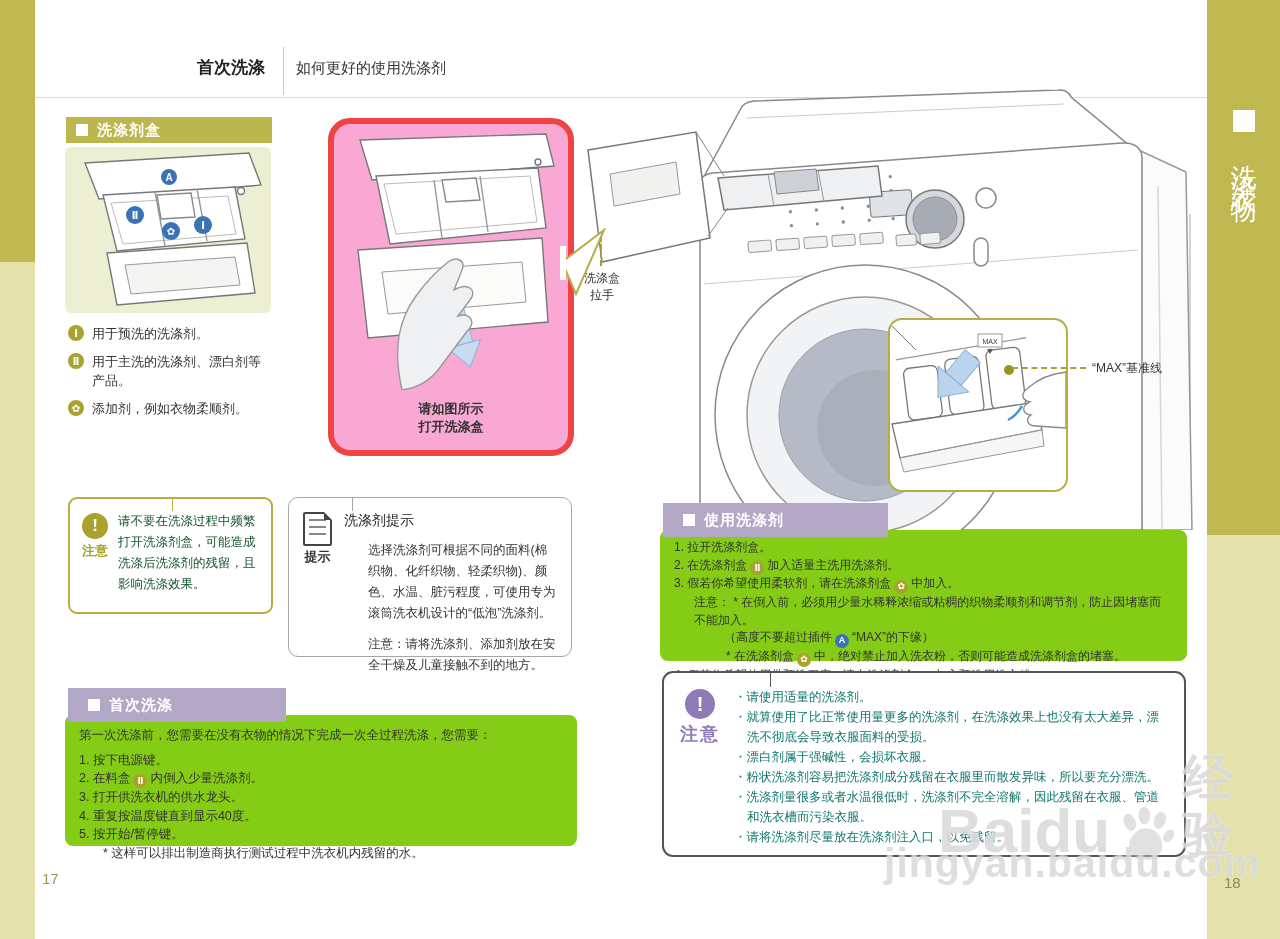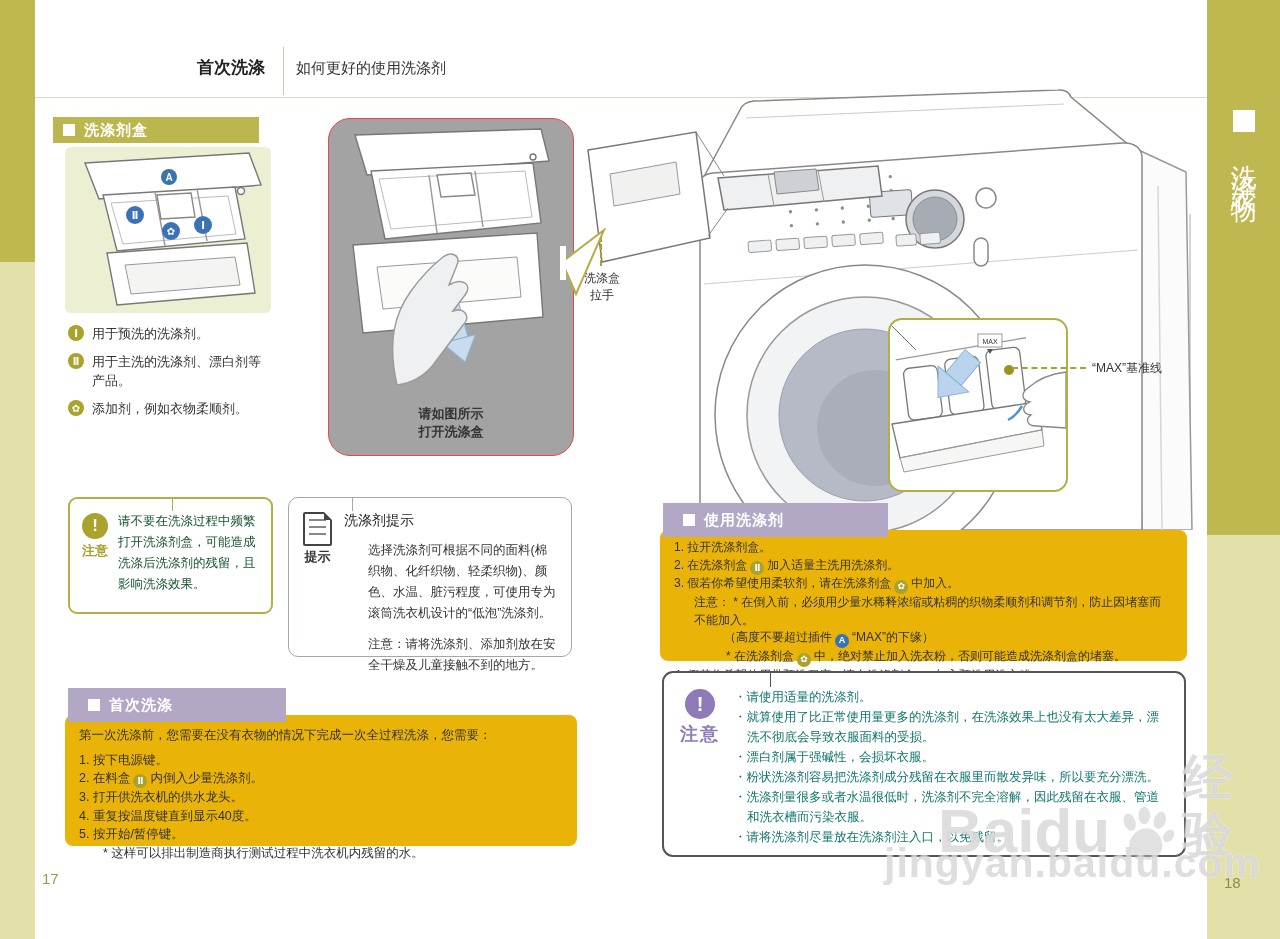--- a/index.html
+++ b/index.html
@@ -13,21 +13,21 @@
   .bar-right-dark{left:1207px;top:0;width:73px;height:535px;background:#bfb851;}
   .side-square{left:1233px;top:110px;width:22px;height:22px;background:#fff;}
   .side-label{left:1227px;top:144px;writing-mode:vertical-rl;text-orientation:upright;
       font-size:26px;letter-spacing:11px;color:#fff;font-weight:500;}
   
   .hdr-title{left:197px;top:56px;font-size:17px;font-weight:bold;color:#222;}
   .hdr-div{left:283px;top:47px;width:1px;height:48px;background:#ccc9b4;}
   .hdr-sub{left:296px;top:59px;font-size:15px;color:#333;}
   .hdr-rule{left:35px;top:97px;width:1172px;height:1px;background:#ddd9c6;}
   
-  .sec-olive{left:53px;top:117px;width:206px;height:26px;background:#bcb64e;display:flex;
+  .sec-olive{left:66px;top:117px;width:206px;height:26px;background:#bcb64e;display:flex;
       align-items:center;gap:9px;padding-left:10px;box-sizing:border-box;}
   .sec-olive .sq{width:12px;height:12px;background:#fff;flex:0 0 auto;}
   .sec-olive .t{color:#fff;font-size:15px;font-weight:bold;letter-spacing:1px;}
   .img-beige{left:65px;top:147px;width:206px;height:166px;background:#edefd2;border-radius:6px;}
   
   .bullets{left:68px;top:324px;width:236px;}
   .brow{display:flex;gap:8px;margin-bottom:9px;align-items:flex-start;}
   .bic{flex:0 0 auto;width:16px;height:16px;border-radius:50%;background:#a9a22d;color:#fff;
       font-size:10px;font-weight:bold;display:flex;align-items:center;justify-content:center;margin-top:1px;}
   .btxt{font-size:13px;line-height:19px;color:#333;}
@@ -48,38 +48,38 @@
       border-top:8px solid #fff;}
   .tip-lab{font-size:13px;font-weight:bold;color:#333;text-align:center;}
   .tip-title{font-size:14px;color:#222;margin-bottom:10px;}
   .tip-body,.tip-note{font-size:12.5px;line-height:21px;color:#333;margin-left:24px;}
   .tip-note{margin-top:10px;}
   
   .sec-pur{background:#b2a8c6;display:flex;align-items:center;gap:9px;padding-left:20px;
       box-sizing:border-box;height:34px;z-index:5;}
   .sec-pur .sq{width:12px;height:12px;background:#fff;}
   .sec-pur .t{color:#fff;font-size:15px;font-weight:bold;letter-spacing:1px;}
-  .lav{background:#eab308;border-radius:8px;box-sizing:border-box;z-index:4;}
+  .lav{background:#84cc16;border-radius:8px;box-sizing:border-box;z-index:4;}
   .fw-body{left:65px;top:715px;width:512px;height:131px;padding:11px 14px;}
   .fw-body .ln{font-size:12.5px;line-height:18.5px;color:#333;}
   .ud-body{left:660px;top:530px;width:527px;height:131px;padding:9px 14px;}
   .ud-body .ln{font-size:12px;line-height:17.5px;color:#333;}
   .ml20{margin-left:20px;} .ml50{margin-left:50px;} .ml52{margin-left:52px;} .ml14{margin-left:24px;}
   .ic{display:inline-flex;width:14px;height:14px;border-radius:50%;background:#a9a22d;color:#fff;
       font-size:9px;font-weight:bold;align-items:center;justify-content:center;vertical-align:-2px;margin:0 3px;}
   .ic.blue{background:#3a72b4;}
   
   .cau-right{left:662px;top:671px;width:524px;height:186px;border:2px solid #555;border-radius:11px;
       background:#fff;box-sizing:border-box;display:flex;padding:14px 12px 0 16px;gap:14px;z-index:6;}
   .cau-right .cau-ic{background:#8d7ab6;width:30px;height:30px;font-size:20px;}
   .cau-right .cau-lab{color:#8d7ab6;font-size:18px;letter-spacing:2px;}
   .cau-right ul{margin:0;padding:0;list-style:none;width:436px;}
   .cau-right li{font-size:12.5px;line-height:20px;color:#0f766e;padding-left:13px;text-indent:-13px;}
   
-  .callout-mid{left:328px;top:118px;width:246px;height:338px;background:#a3a3a3;border:1px solid #ef4444;
+  .callout-mid{left:328px;top:118px;width:246px;height:338px;background:#f9a8d4;border:6px solid #ef4444;
       border-radius:22px;box-sizing:border-box;z-index:2;}
   .cap{left:0;right:0;bottom:14px;text-align:center;font-size:13px;font-weight:600;color:#333;line-height:18px;}
   .beak{left:560px;top:228px;z-index:3;}
   .inset-box{left:888px;top:318px;width:180px;height:174px;background:#fff;border:2px solid #b5ad45;
       border-radius:14px;box-sizing:border-box;z-index:3;}
   .dash-v{left:600px;top:236px;height:30px;width:0;border-left:2px dashed #a9a22d;z-index:2;}
   .handle-lab{left:572px;top:270px;width:60px;text-align:center;font-size:12px;line-height:17px;color:#333;z-index:2;}
   .dash-h{left:1012px;top:367px;width:74px;height:0;border-top:2px dashed #a9a22d;z-index:4;}
   .max-lab{left:1092px;top:360px;font-size:12px;color:#333;z-index:4;}
   

